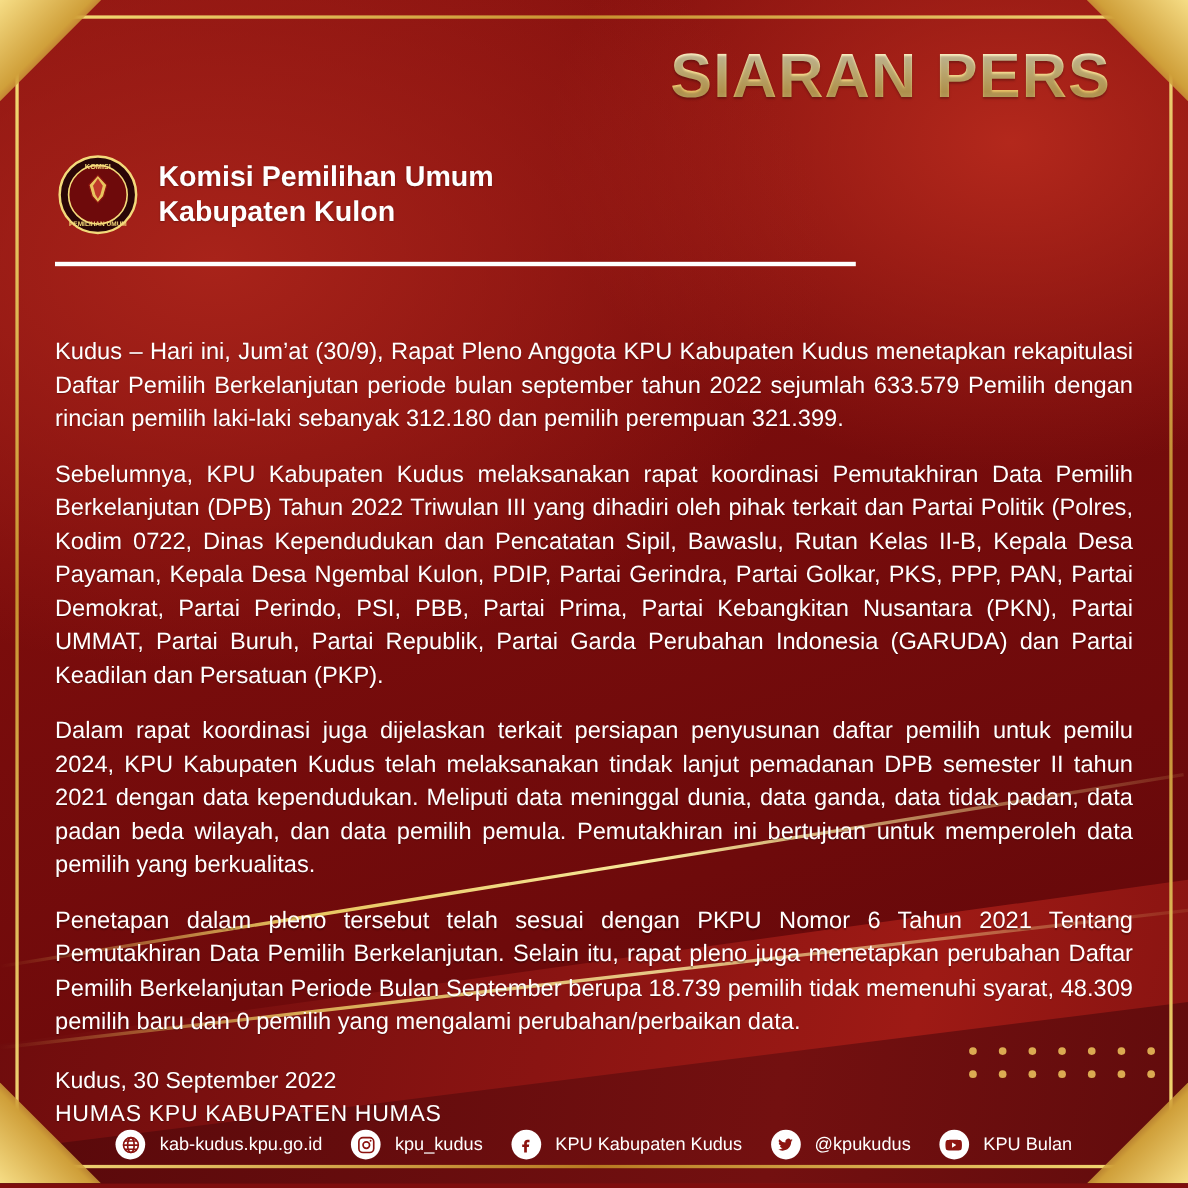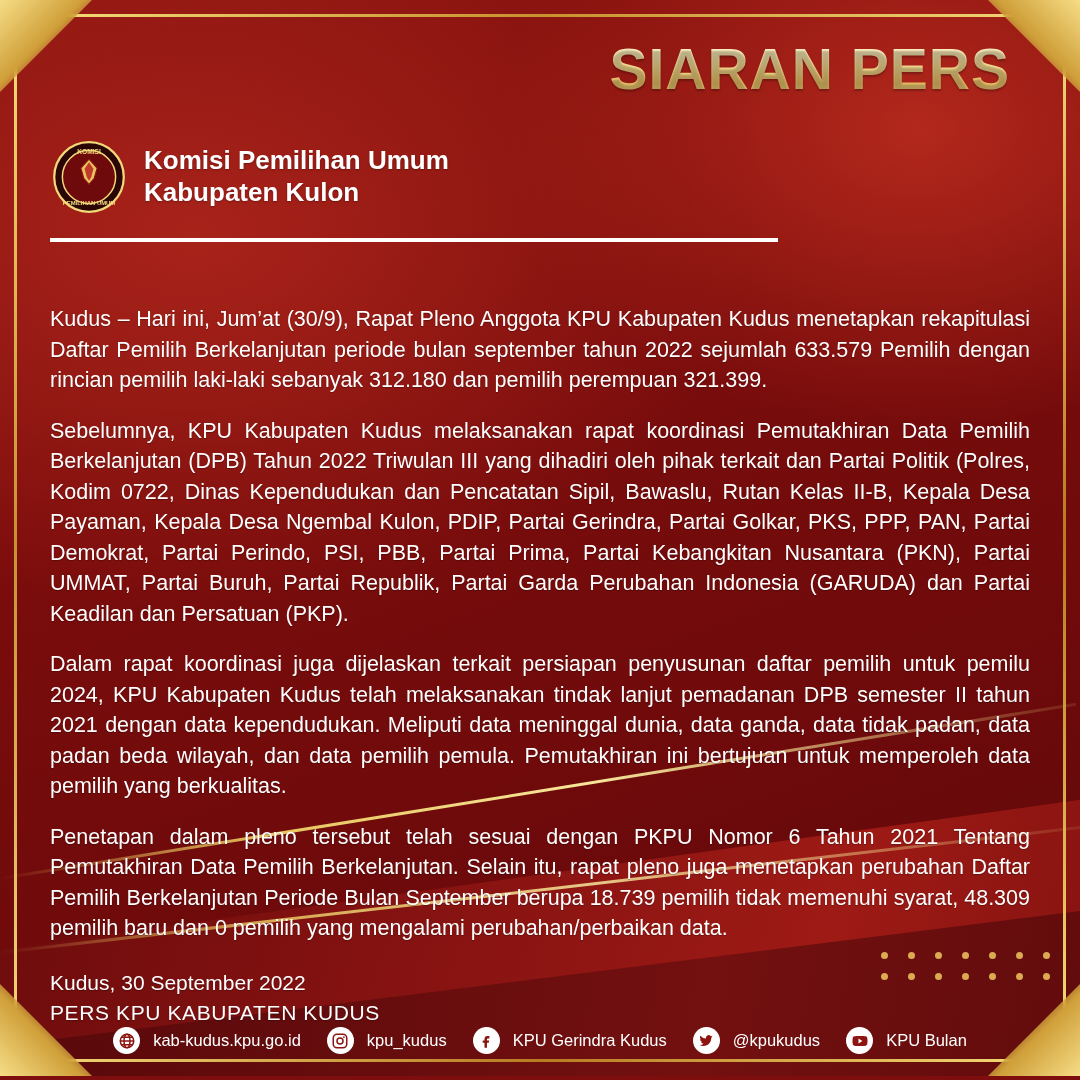--- a/index.html
+++ b/index.html
@@ -253,21 +253,21 @@
 
   <div class="rule"></div>
 
   <div class="body">
     <p class="para">Kudus – Hari ini, Jum’at (30/9), Rapat Pleno Anggota KPU Kabupaten Kudus menetapkan rekapitulasi Daftar Pemilih Berkelanjutan periode bulan september tahun 2022 sejumlah 633.579 Pemilih dengan rincian pemilih laki-laki sebanyak 312.180 dan pemilih perempuan 321.399.</p>
     <p class="para">Sebelumnya, KPU Kabupaten Kudus melaksanakan rapat koordinasi Pemutakhiran Data Pemilih Berkelanjutan (DPB) Tahun 2022 Triwulan III yang dihadiri oleh pihak terkait dan Partai Politik (Polres, Kodim 0722, Dinas Kependudukan dan Pencatatan Sipil, Bawaslu, Rutan Kelas II-B, Kepala Desa Payaman, Kepala Desa Ngembal Kulon, PDIP, Partai Gerindra, Partai Golkar, PKS, PPP, PAN, Partai Demokrat, Partai Perindo, PSI, PBB, Partai Prima, Partai Kebangkitan Nusantara (PKN), Partai UMMAT, Partai Buruh, Partai Republik, Partai Garda Perubahan Indonesia (GARUDA) dan Partai Keadilan dan Persatuan (PKP).</p>
     <p class="para">Dalam rapat koordinasi juga dijelaskan terkait persiapan penyusunan daftar pemilih untuk pemilu 2024, KPU Kabupaten Kudus telah melaksanakan tindak lanjut pemadanan DPB semester II tahun 2021 dengan data kependudukan. Meliputi data meninggal dunia, data ganda, data tidak padan, data padan beda wilayah, dan data pemilih pemula. Pemutakhiran ini bertujuan untuk memperoleh data pemilih yang berkualitas.</p>
     <p class="para">Penetapan dalam pleno tersebut telah sesuai dengan PKPU Nomor 6 Tahun 2021 Tentang Pemutakhiran Data Pemilih Berkelanjutan. Selain itu, rapat pleno juga menetapkan perubahan Daftar Pemilih Berkelanjutan Periode Bulan September berupa 18.739 pemilih tidak memenuhi syarat, 48.309 pemilih baru dan 0 pemilih yang mengalami perubahan/perbaikan data.</p>
     <div class="signoff">
       <div>Kudus, 30 September 2022</div>
-      <div class="caps">PERS KPU KABUPATEN KUDUS</div>
+      <div class="caps">HUMAS KPU KABUPATEN HUMAS</div>
     </div>
   </div>
 
   <div class="footer">
 
     <div class="social">
       <span class="sicon">
         <svg width="18" height="18" viewBox="0 0 24 24" fill="none" stroke="#8d1410" stroke-width="2">
           <circle cx="12" cy="12" r="9"></circle>
           <ellipse cx="12" cy="12" rx="4" ry="9"></ellipse>
@@ -287,21 +287,21 @@
       </span>
       <span>kpu_kudus</span>
     </div>
 
     <div class="social">
       <span class="sicon">
         <svg width="18" height="18" viewBox="0 0 24 24" fill="#8d1410">
           <path d="M14.2 8.5h2.3V5.4h-2.6c-2.4 0-3.9 1.5-3.9 4v1.9H7.6v3.1H10V21h3.3v-6.6h2.4l.4-3.1h-2.8V9.7c0-.8.3-1.2 1-1.2z"></path>
         </svg>
       </span>
-      <span>KPU Gerindra Kudus</span>
+      <span>KPU Kabupaten Kudus</span>
     </div>
 
     <div class="social">
       <span class="sicon">
         <svg width="18" height="18" viewBox="0 0 24 24" fill="#8d1410">
           <path d="M21 5.9c-.7.3-1.4.5-2.1.6.8-.5 1.3-1.2 1.6-2-.7.4-1.5.7-2.3.9a3.6 3.6 0 0 0-6.2 3.3A10.3 10.3 0 0 1 4.5 4.9a3.6 3.6 0 0 0 1.1 4.8c-.6 0-1.1-.2-1.6-.4 0 1.8 1.2 3.2 2.9 3.6-.5.1-1 .2-1.6.1.4 1.4 1.8 2.5 3.4 2.5A7.3 7.3 0 0 1 3 17.1a10.2 10.2 0 0 0 5.6 1.6c6.7 0 10.4-5.6 10.4-10.4v-.5c.7-.5 1.3-1.2 1.8-1.9z"></path>
         </svg>
       </span>
       <span>@kpukudus</span>
     </div>

